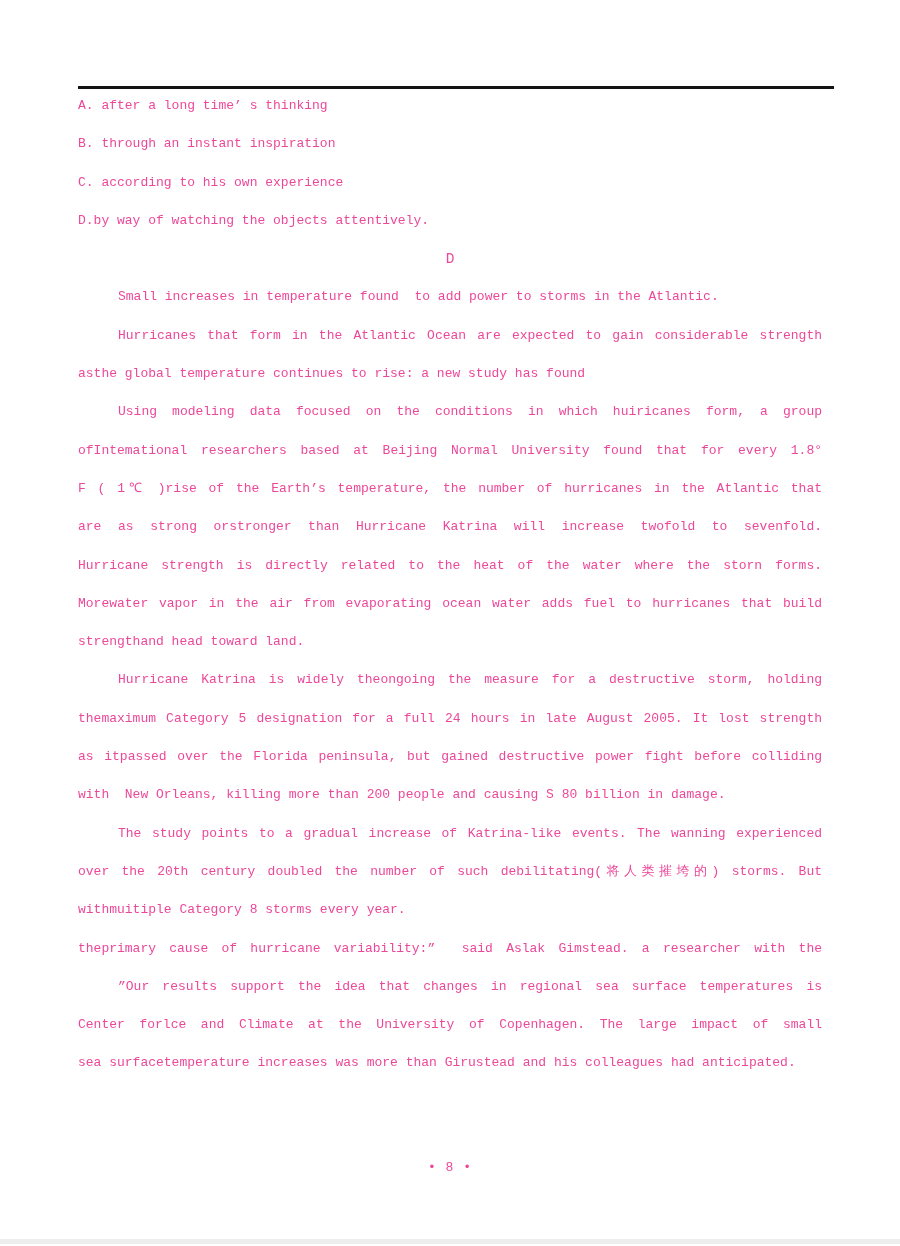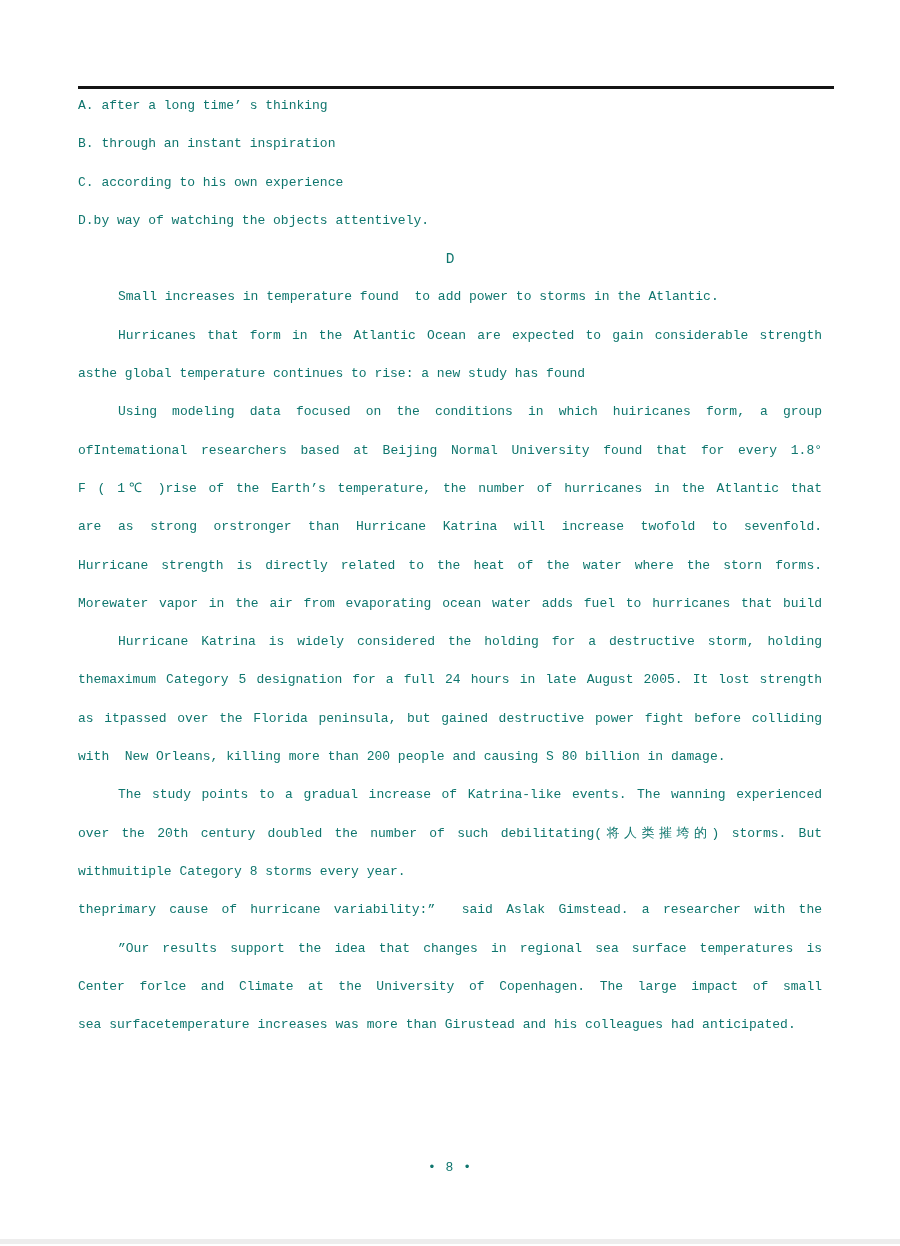--- a/index.html
+++ b/index.html
@@ -63,41 +63,42 @@
     left: 0;
     top: 1239px;
     width: 100%;
     height: 5px;
     background: #ededed;
   }
 </style>
 </head>
 <body>
 
-<div class="page" style="background: rgb(255, 255, 255); color: #0f766e; text-decoration: underline;">
+<div class="page" style="background: rgb(255, 255, 255); color: #ec4899; text-decoration: underline;">
   <div class="top-rule" style="background: rgb(20, 20, 20);"></div>
   <div class="content">
     <div>
         <div class="line">A. after a long time’ s thinking</div>
         <div class="line">B. through an instant inspiration</div>
         <div class="line">C. according to his own experience</div>
         <div class="line">D.by way of watching the objects attentively.</div>
       </div>
     <div class="section-letter">D</div>
     <div>
         <div class="line indent">Small increases in temperature found  to add power to storms in the Atlantic.</div>
         <div class="line indent j">Hurricanes that form in the Atlantic Ocean are expected to gain considerable strength</div>
         <div class="line">asthe global temperature continues to rise: a new study has found</div>
         <div class="line indent j">Using modeling data focused on the conditions in which huiricanes form, a group</div>
         <div class="line j">ofIntemational researchers based at Beijing Normal University found that for every 1.8°</div>
         <div class="line j">F ( 1℃ )rise of the Earth’s temperature, the number of hurricanes in the Atlantic that</div>
         <div class="line j">are as strong orstronger than Hurricane Katrina will increase twofold to sevenfold.</div>
         <div class="line j">Hurricane strength is directly related to the heat of the water where the storn forms.</div>
         <div class="line j">Morewater vapor in the air from evaporating ocean water adds fuel to hurricanes that build</div>
-        <div class="line indent j">Hurricane Katrina is widely considered the holding for a destructive storm, holding</div>
+        <div class="line">strengthand head toward land.</div>
+        <div class="line indent j">Hurricane Katrina is widely theongoing the measure for a destructive storm, holding</div>
         <div class="line j">themaximum Category 5 designation for a full 24 hours in late August 2005. It lost strength</div>
         <div class="line j">as itpassed over the Florida peninsula, but gained destructive power fight before colliding</div>
         <div class="line">with  New Orleans, killing more than 200 people and causing S 80 billion in damage.</div>
         <div class="line indent j">The study points to a gradual increase of Katrina-like events. The wanning experienced</div>
         <div class="line j">over the 20th century doubled the number of such debilitating(将人类摧垮的) storms. But</div>
         <div class="line">withmuitiple Category 8 storms every year.</div>
         <div class="line j">theprimary cause of hurricane variability:”  said Aslak Gimstead. a researcher with the</div>
         <div class="line indent j">”Our results support the idea that changes in regional sea surface temperatures is</div>
         <div class="line j">Center forlce and Climate at the University of Copenhagen. The large impact of small</div>
         <div class="line">sea surfacetemperature increases was more than Girustead and his colleagues had anticipated.</div>

